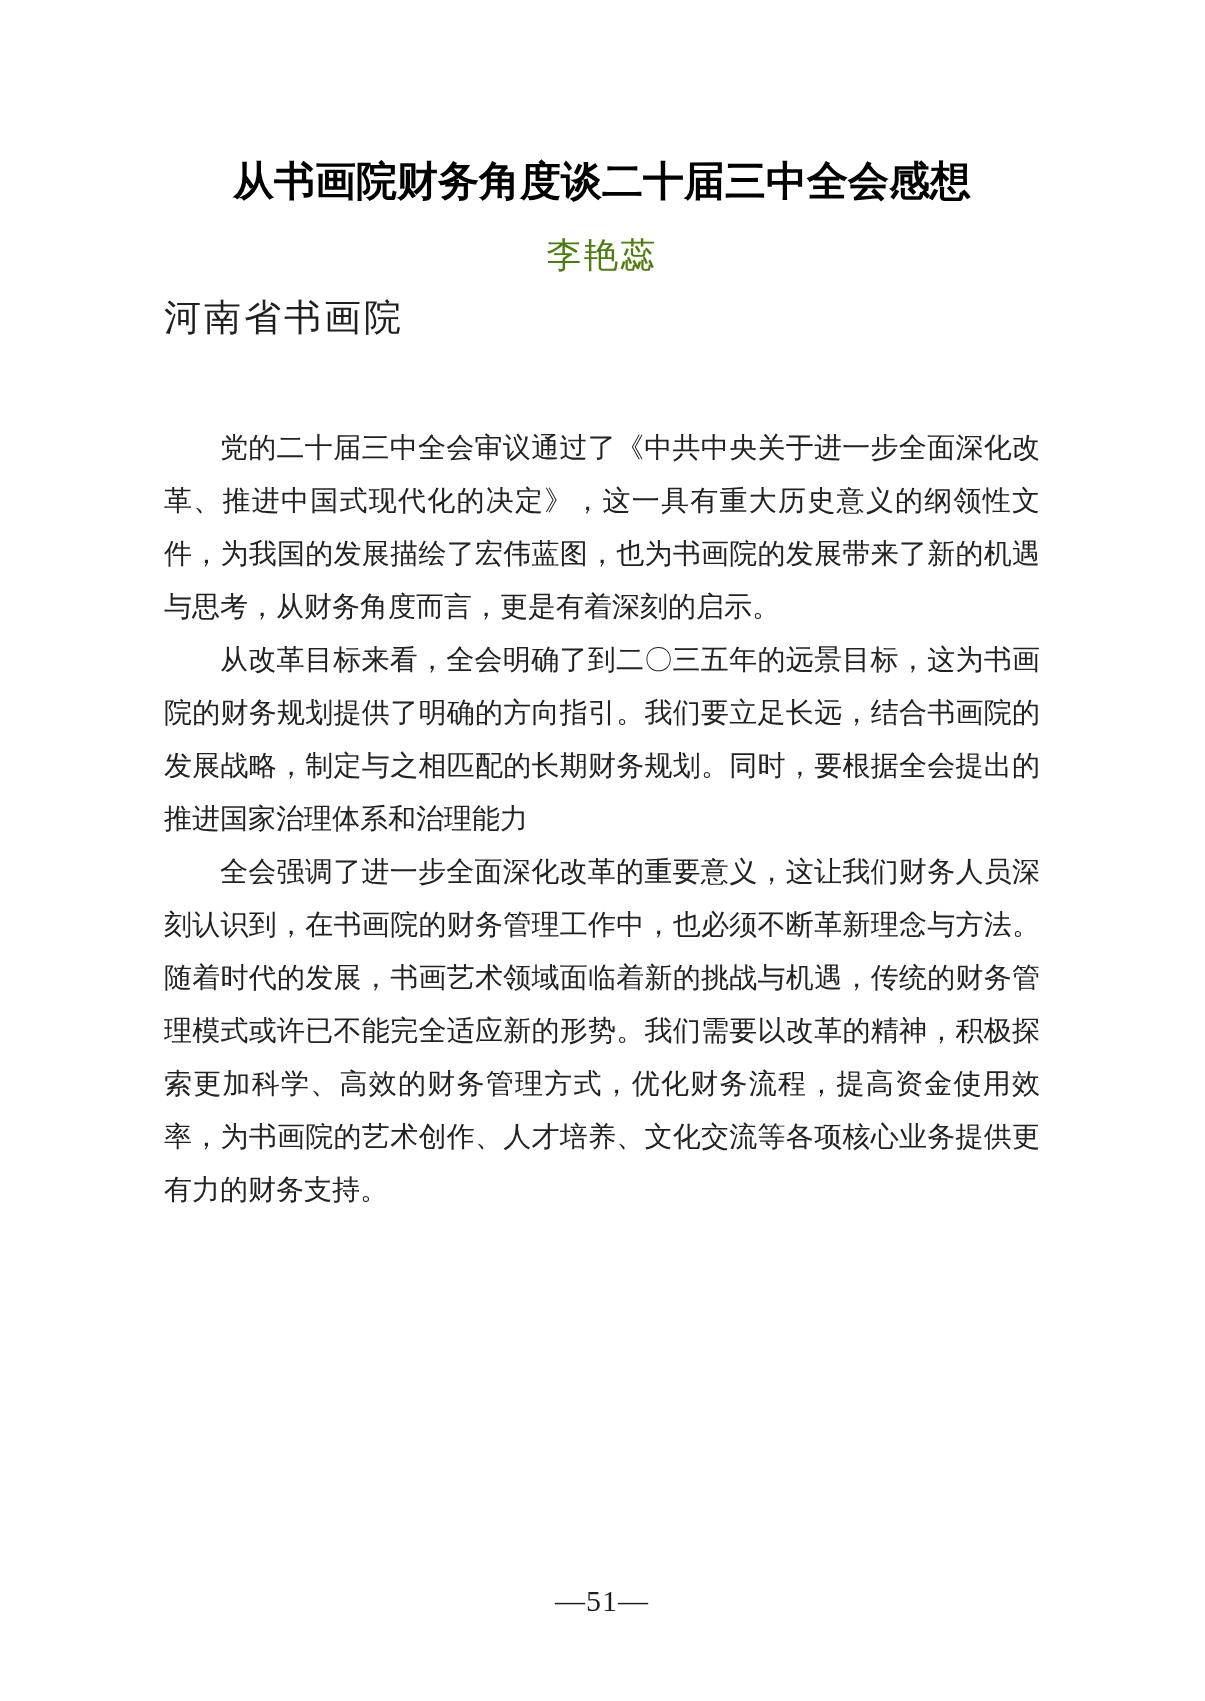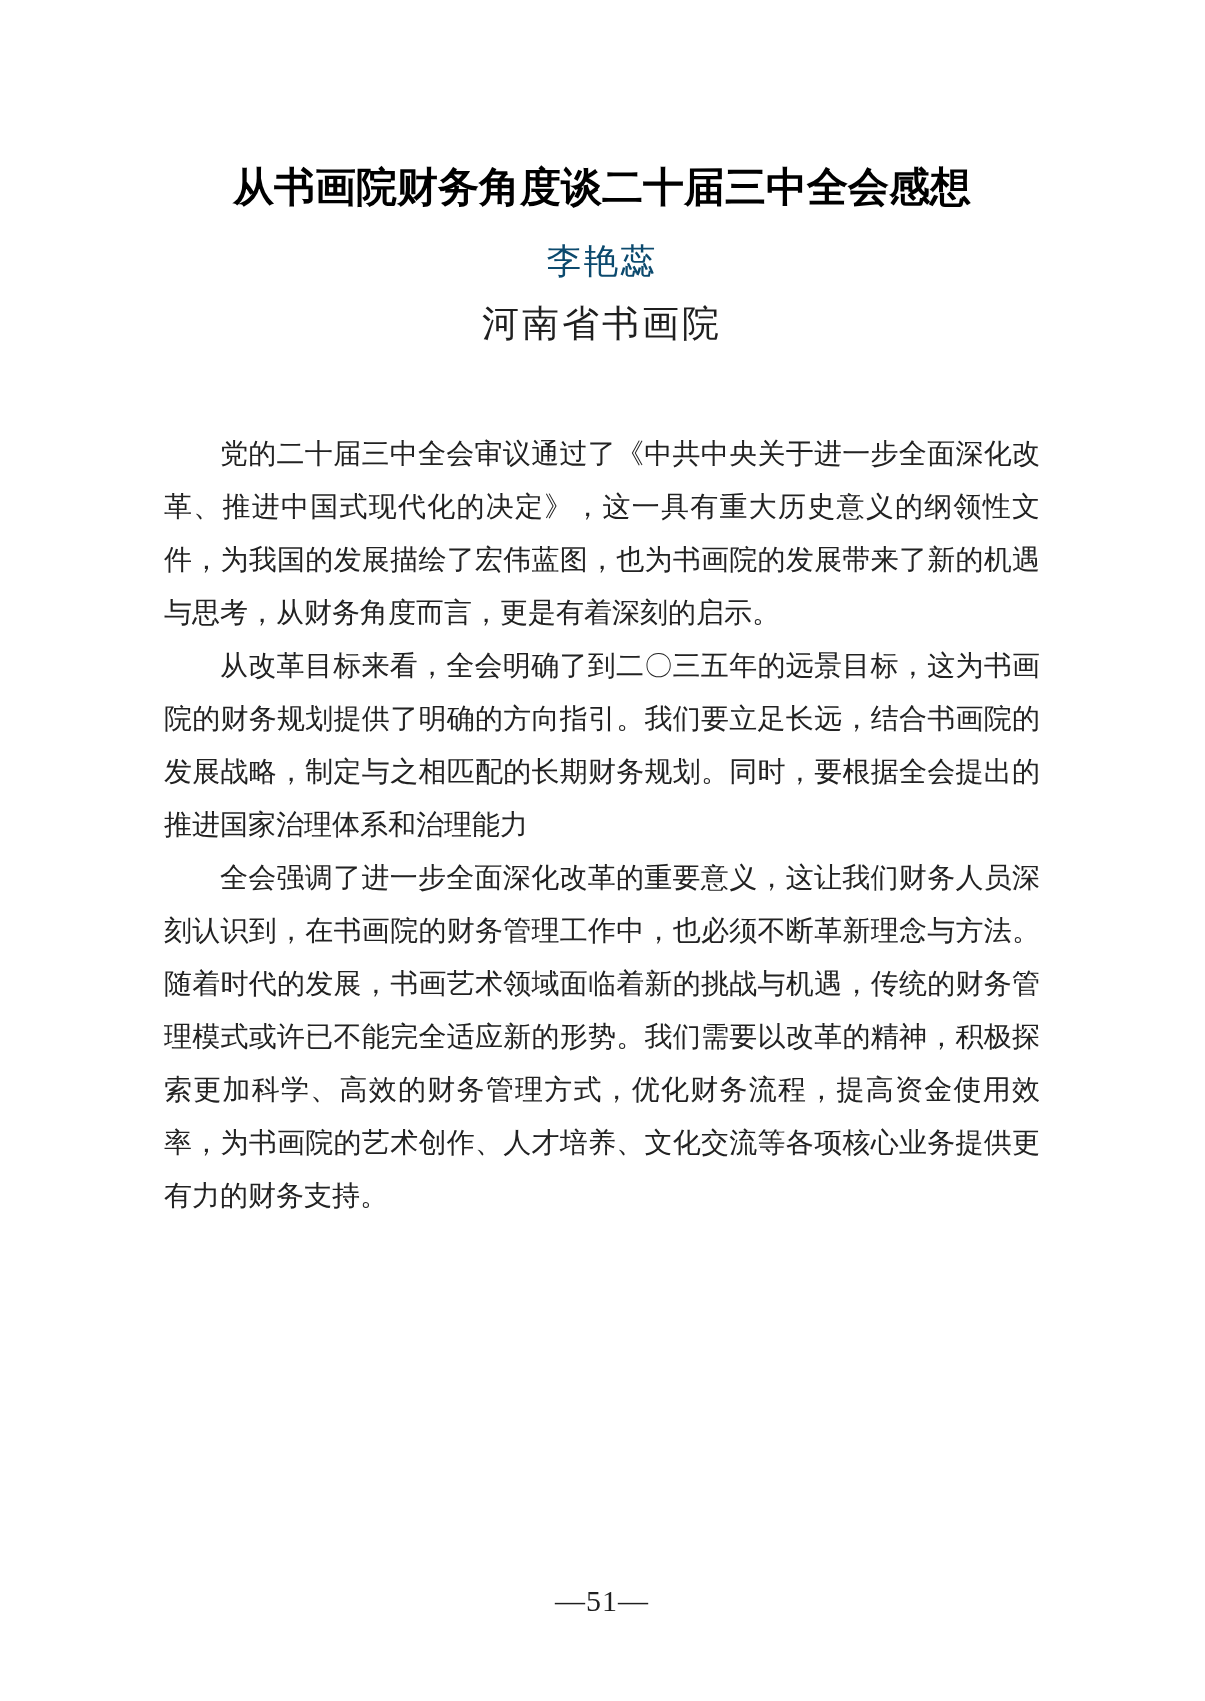--- a/index.html
+++ b/index.html
@@ -12,39 +12,39 @@
     width: 1205px;
     height: 1701px;
     background: #ffffff;
     box-sizing: border-box;
     padding: 155px 165px 0 164px;
     font-family: "Liberation Serif", "DejaVu Serif", serif;
     color: #1f1f1f;
     overflow: hidden;
   }
   .title {
-    margin: 6px;
+    margin: 0;
     text-align: center;
     font-size: 41px;
     line-height: 52px;
     font-weight: bold;
     color: #000000;
     letter-spacing: 0px;
   }
   .author {
     margin-top: 26px;
     text-align: center;
     font-size: 35px;
     line-height: 46px;
     letter-spacing: 2px;
-    color: #0c4a6e;
+    color: #4d7c0f;
   }
   .affiliation {
     margin-top: 14px;
-    text-align: center;
+    text-align: left;
     font-size: 37px;
     line-height: 50px;
     letter-spacing: 3px;
     color: #1f1f1f;
   }
   .body-text {
     margin-top: 78px;
     font-size: 28px;
     line-height: 53px;
     text-align: justify;

